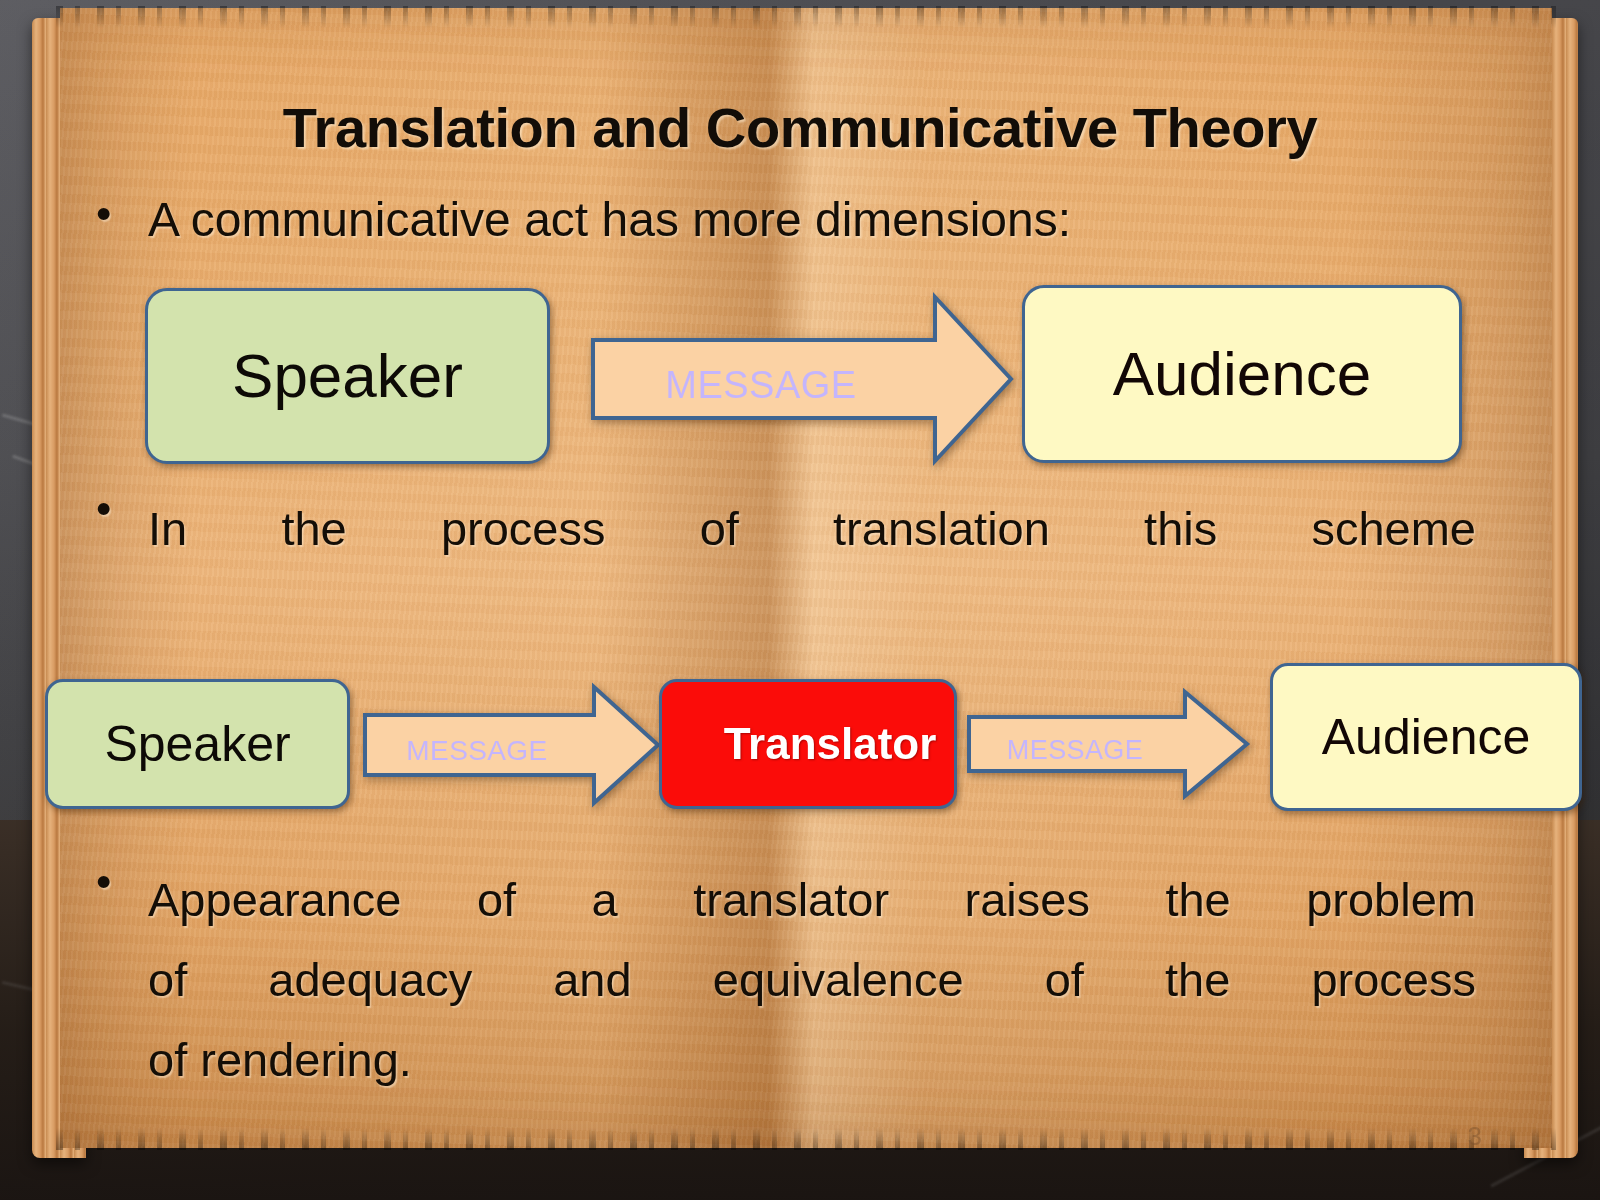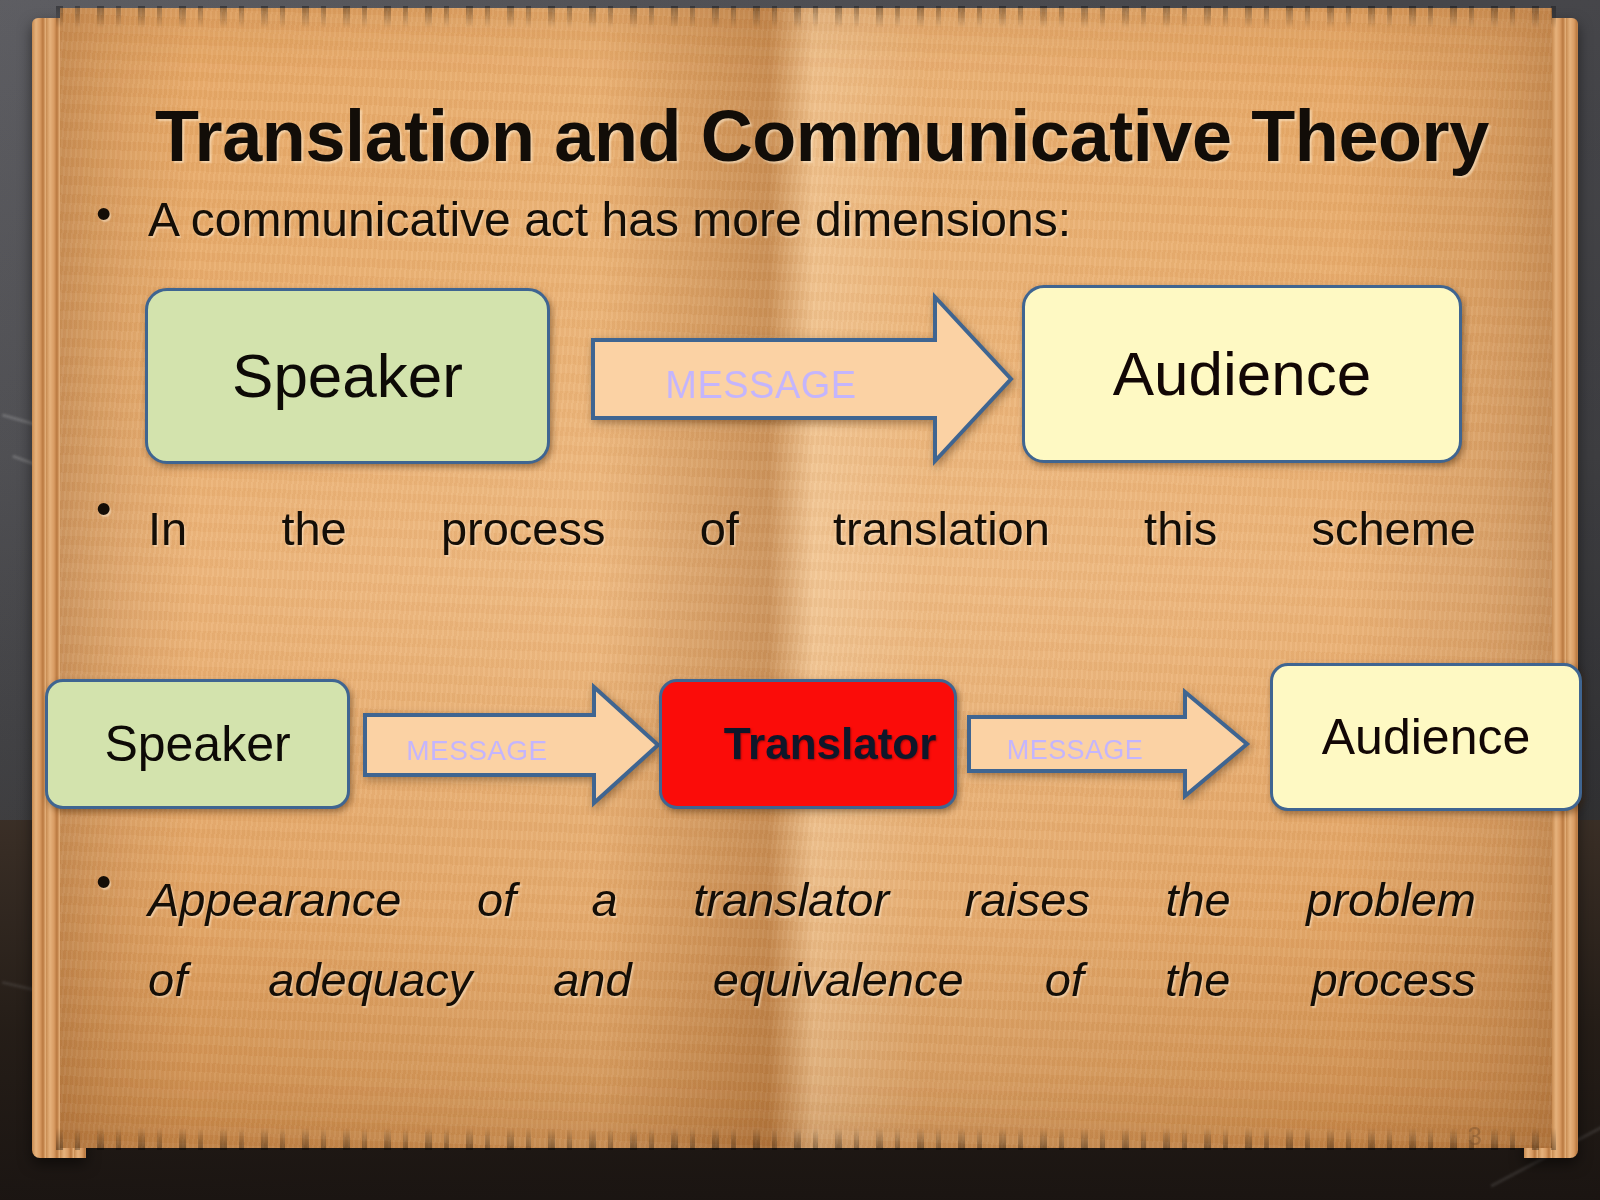--- a/index.html
+++ b/index.html
@@ -109,21 +109,22 @@
     position: absolute;
     inset: 0;
     z-index: 5;
   }
 
   .title {
     position: absolute;
     left: 155px;
     top: 95px;
     width: 1290px;
-    font-size: 72px;
+    text-align: center;
+    font-size: 56px;
     font-weight: 700;
     color: #120d08;
     letter-spacing: -0.4px;
     text-shadow: 2px 2px 2px rgba(255,240,215,.55);
     white-space: nowrap;
   }
 
   .bullet {
     position: absolute;
     display: flex;
@@ -147,21 +148,21 @@
   .bullet.justify .btext .j {
     text-align: justify;
     text-align-last: justify;
   }
 
   #bullet1 { left: 96px; top: 192px; width: 1360px; }
   #bullet1 .btext { font-size: 48px; line-height: 1.15; }
   #bullet2 { left: 96px; top: 487px; width: 1380px; }
   #bullet2 .btext { line-height: 1.78; }
   #bullet3 { left: 96px; top: 860px; width: 1380px; }
-  #bullet3 .btext { line-height: 1.70; font-style: italic; }
+  #bullet3 .btext { line-height: 1.70; }
 
   
   .node {
     position: absolute;
     display: flex;
     align-items: center;
     justify-content: center;
     border: 3px solid #3f6591;
     border-radius: 22px;
     box-sizing: border-box;
@@ -169,21 +170,21 @@
     z-index: 6;
   }
   .node span { line-height: 1; text-align: center; }
   .node.speaker  { background: #d3e3ad; }
   .node.audience { background: #fef9c3; }
   .node.translator {
     background: #fb0c09;
     border-color: #3f6591;
     border-radius: 18px;
   }
-  .node.translator span { color: #0f172a; font-weight: 700; text-shadow: 1px 1px 2px rgba(120,0,0,.6); margin-left: 44px; }
+  .node.translator span { color: #ffffff; font-weight: 700; text-shadow: 1px 1px 2px rgba(120,0,0,.6); margin-left: 44px; }
 
   
   #n-speaker-1  { left: 145px; top: 288px; width: 405px; height: 176px; }
   #n-speaker-1 span  { font-size: 62px; color: #0d0a06; }
   #n-audience-1 { left: 1022px; top: 285px; width: 440px; height: 178px; }
   #n-audience-1 span { font-size: 62px; color: #120705; }
 
   
   #n-speaker-2  { left: 45px;  top: 679px; width: 305px; height: 130px; border-radius: 18px; }
   #n-speaker-2 span  { font-size: 50px; color: #0d0a06; }
@@ -302,19 +303,20 @@
 
     <div class="node audience" id="n-audience-2">
       <span>Audience</span>
     </div>
 
     <div class="bullet justify" id="bullet3">
       <div class="dot">•</div>
       <div class="btext">
         <span class="j">Appearance of a translator raises the problem</span>
         <span class="j">of adequacy  and equivalence of the process</span>
+        <span>of rendering.</span>
       </div>
     </div>
 
     <div class="slide-number">3</div>
 
   </div>
 </div>
 
 </body></html>

